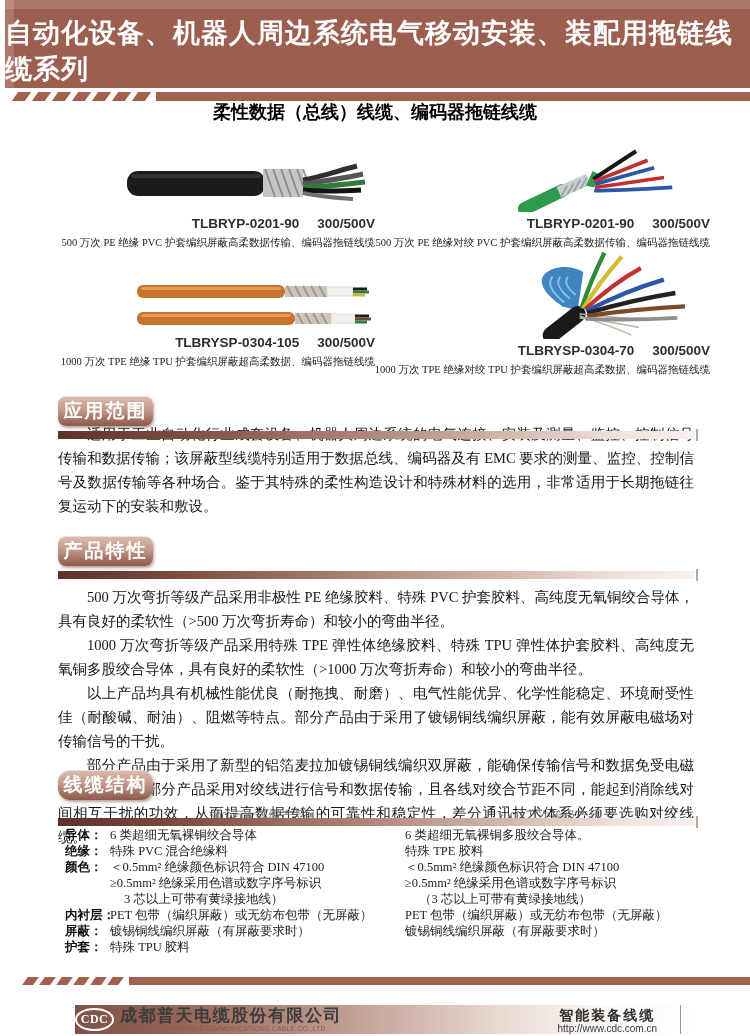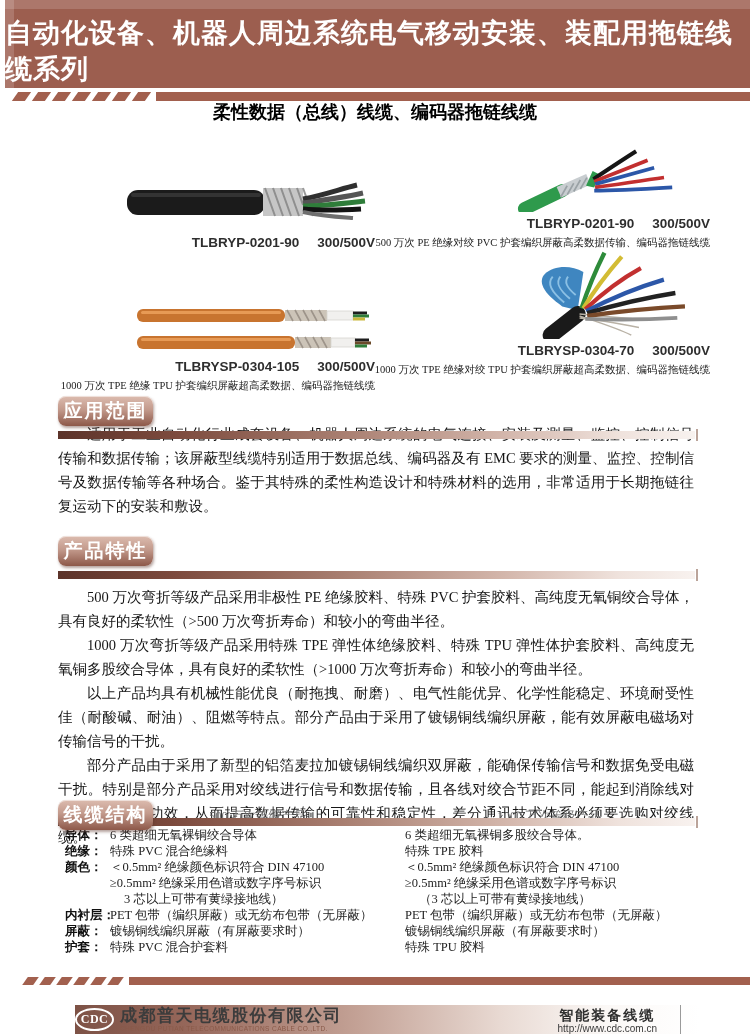--- a/index.html
+++ b/index.html
@@ -37,21 +37,21 @@
     font-family:"Liberation Sans","DejaVu Sans",sans-serif;
     font-size:18px; font-weight:bold; color:#000000;
   }
   
   .product-cell {
     position:absolute; display:flex; flex-direction:column;
     align-items:flex-end; justify-content:flex-end;
   }
   .cell-tl { left:40px;  top:153px; width:335px; height:97px; }
   .cell-tr { left:375px; top:148px; width:335px; height:102px; }
-  .cell-bl { left:40px;  top:268px; width:335px; height:125px; }
+  .cell-bl { left:40px;  top:244px; width:335px; height:125px; }
   .cell-br { left:375px; top:247px; width:335px; height:130px; }
   .product-model {
     font-family:"Liberation Sans","DejaVu Sans",sans-serif;
     font-size:13.5px; font-weight:600; color:#2e2e2e; margin-top:4px;
   }
   .product-model .volt { margin-left:18px; }
   .product-desc { font-size:10.5px; color:#222; margin-top:5px; white-space:nowrap; }
   .cable-svg { display:block; }
   
   .badge {
@@ -152,20 +152,21 @@
       <path d="M178 15 l10 28" stroke="#9a9a9a" stroke-width="2"></path>
       <path d="M178 26 C200 22, 215 16, 232 12" stroke="#2f2f2f" stroke-width="5" fill="none"></path>
       <path d="M178 30 C200 27, 220 24, 238 20" stroke="#555555" stroke-width="5" fill="none"></path>
       <path d="M178 33 C198 33, 222 30, 240 28" stroke="#2f7d3a" stroke-width="5" fill="none"></path>
       <path d="M178 36 C198 38, 220 37, 236 36" stroke="#141414" stroke-width="5" fill="none"></path>
       <path d="M178 39 C196 43, 214 44, 228 45" stroke="#6f6f6f" stroke-width="4" fill="none"></path>
     </svg>
     <div class="product-model">
       <span>TLBRYP-0201-90</span><span class="volt">300/500V</span>
     </div>
+    <div class="product-desc">500 万次 PE 绝缘 PVC 护套编织屏蔽高柔数据传输、编码器拖链线缆</div>
   </div>
 
   <div class="product-cell cell-tr">
     <svg class="cable-svg" width="220" height="78" viewBox="0 0 220 78">
       <path d="M18 74 L64 52" stroke="#2e9a4c" stroke-width="16" stroke-linecap="round"></path>
       <path d="M60 54 L96 38" stroke="#c8cdd0" stroke-width="14"></path>
       <path d="M62 60 l8 -14 M70 57 l8 -14 M78 53 l8 -14 M86 50 l8 -14" stroke="#9aa2a6" stroke-width="2"></path>
       <path d="M93 46 l8 -18 l8 4 l-6 16 z" fill="#2e9a4c"></path>
       <path d="M102 38 C120 26, 138 14, 154 4" stroke="#161616" stroke-width="5" fill="none"></path>
       <path d="M103 41 C124 32, 146 24, 168 15" stroke="#c22f2f" stroke-width="4.5" fill="none"></path>
@@ -236,21 +237,21 @@
 
   <div class="badge" style="top:536px;">产品特性</div>
   <div class="grad-rule" style="top:571px;"></div>
   <div class="section-body" style="top:585px;">
     <p>500 万次弯折等级产品采用非极性 PE 绝缘胶料、特殊 PVC 护套胶料、高纯度无氧铜绞合导体，具有良好的柔软性（&gt;500 万次弯折寿命）和较小的弯曲半径。</p>
     <p>1000 万次弯折等级产品采用特殊 TPE 弹性体绝缘胶料、特殊 TPU 弹性体护套胶料、高纯度无氧铜多股绞合导体，具有良好的柔软性（&gt;1000 万次弯折寿命）和较小的弯曲半径。</p>
     <p>以上产品均具有机械性能优良（耐拖拽、耐磨）、电气性能优异、化学性能稳定、环境耐受性佳（耐酸碱、耐油）、阻燃等特点。部分产品由于采用了镀锡铜线编织屏蔽，能有效屏蔽电磁场对传输信号的干扰。</p>
     <p>部分产品由于采用了新型的铝箔麦拉加镀锡铜线编织双屏蔽，能确保传输信号和数据免受电磁干扰。特别是部分产品采用对绞线进行信号和数据传输，且各线对绞合节距不同，能起到消除线对间相互干扰的功效，从而提高数据传输的可靠性和稳定性，差分通讯技术体系必须要选购对绞线缆。</p>
   </div>
 
-  <div class="badge" style="top:800px;">线缆结构</div>
+  <div class="badge" style="top:770px;border-radius:12px;">线缆结构</div>
   <div class="grad-rule" style="top:818px;"></div>
   <div class="struct-table">
     <div class="struct-head">
       <div class="h">500 万次等级产品</div>
       <div class="h h2">1000 万次等级产品</div>
     </div>
     <div class="struct-row">
       <div class="lbl">导体：</div>
       <div class="cell">
           <div>6 类超细无氧裸铜绞合导体</div>
@@ -295,23 +296,20 @@
       <div class="cell">
           <div>镀锡铜线编织屏蔽（有屏蔽要求时）</div>
         </div>
       <div class="cell">
           <div>镀锡铜线编织屏蔽（有屏蔽要求时）</div>
         </div>
     </div>
     <div class="struct-row">
       <div class="lbl">护套：</div>
       <div class="cell">
-          <div>特殊 PVC 混合护套料</div>
-        </div>
-      <div class="cell">
           <div>特殊 TPU 胶料</div>
         </div>
     </div>
   </div>
 
   <div class="stripe stripe-bottom">
     <div class="slashes">
       <span class="slash"></span>
         <span class="slash"></span>
         <span class="slash"></span>

